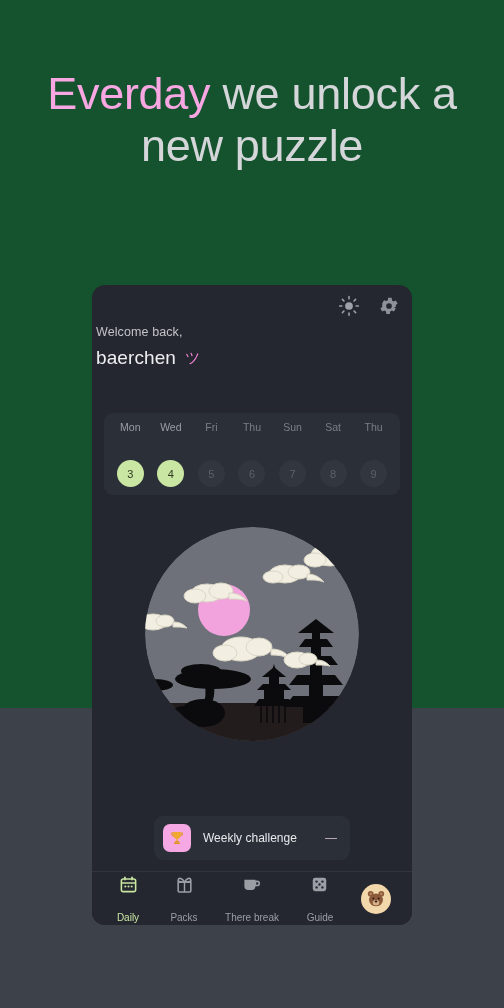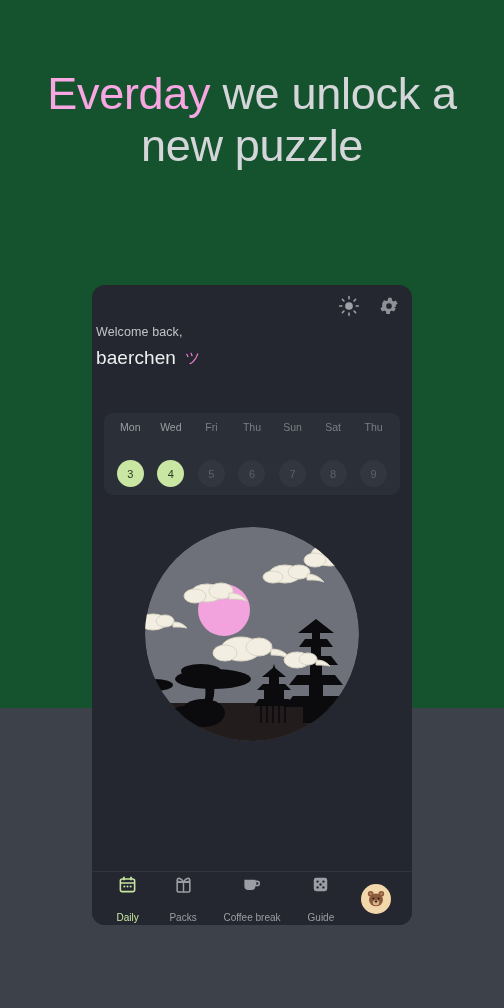--- a/index.html
+++ b/index.html
@@ -288,20 +288,33 @@
             <g>
               <ellipse cx="152" cy="133" rx="13" ry="8"></ellipse>
               <ellipse cx="163" cy="132" rx="9" ry="6"></ellipse>
               <path d="M171 133 c8 0 11 3 14 6 c-5 -1 -8 -1 -14 -1 z"></path>
             </g>
           </g>
         </g>
       </svg>
     </div>
 
+    <div class="challenge">
+      <span class="badge">
+        <svg viewBox="0 0 24 24" width="18" height="18">
+          <path fill="#f0a92e" d="M7 4h10v4a5 5 0 0 1-10 0z"></path>
+          <path fill="#f0a92e" d="M11 12h2v4h-2z"></path>
+          <path fill="#e09422" d="M8 18h8v2H8z"></path>
+          <path fill="#e09422" d="M9.5 16h5l.8 2h-6.6z"></path>
+          <path fill="none" stroke="#e09422" stroke-width="1.5" d="M7 5.5H5a2.5 2.5 0 0 0 2.6 3.4M17 5.5h2a2.5 2.5 0 0 1-2.6 3.4"></path>
+        </svg>
+      </span>
+      <span class="clabel">Weekly challenge</span>
+      <span class="dash">—</span>
+    </div>
 
     <div class="navbar">
       <div class="navitem active">
         <span class="nicon">
           <svg viewBox="0 0 24 24" width="19" height="19">
             <rect x="3" y="5" width="18" height="16" rx="2.5" fill="none" stroke="#c9e6a2" stroke-width="2"></rect>
             <line x1="3" y1="10" x2="21" y2="10" stroke="#c9e6a2" stroke-width="2"></line>
             <line x1="7.5" y1="2.8" x2="7.5" y2="6" stroke="#c9e6a2" stroke-width="2" stroke-linecap="round"></line>
             <line x1="16.5" y1="2.8" x2="16.5" y2="6" stroke="#c9e6a2" stroke-width="2" stroke-linecap="round"></line>
             <circle cx="8" cy="14.5" r="1.3" fill="#c9e6a2"></circle>
@@ -324,21 +337,21 @@
         <span class="nlabel">Packs</span>
       </div>
 
       <div class="navitem">
         <span class="nicon">
           <svg viewBox="0 0 24 24" width="19" height="19">
             <path d="M3 6h14v8a5 5 0 0 1-5 5H8a5 5 0 0 1-5-5z" fill="#9b9ea4"></path>
             <path d="M17 8h2.2a2.6 2.6 0 0 1 0 5.2H17z" fill="none" stroke="#9b9ea4" stroke-width="2"></path>
           </svg>
         </span>
-        <span class="nlabel">Coffee break</span>
+        <span class="nlabel">There break</span>
       </div>
 
       <div class="navitem">
         <span class="nicon">
           <svg viewBox="0 0 24 24" width="19" height="19">
             <rect x="3.5" y="3.5" width="17" height="17" rx="3" fill="#9b9ea4"></rect>
             <circle cx="8.3" cy="8.3" r="1.5" fill="#24272f"></circle>
             <circle cx="15.7" cy="8.3" r="1.5" fill="#24272f"></circle>
             <circle cx="12" cy="12" r="1.5" fill="#24272f"></circle>
             <circle cx="8.3" cy="15.7" r="1.5" fill="#24272f"></circle>

